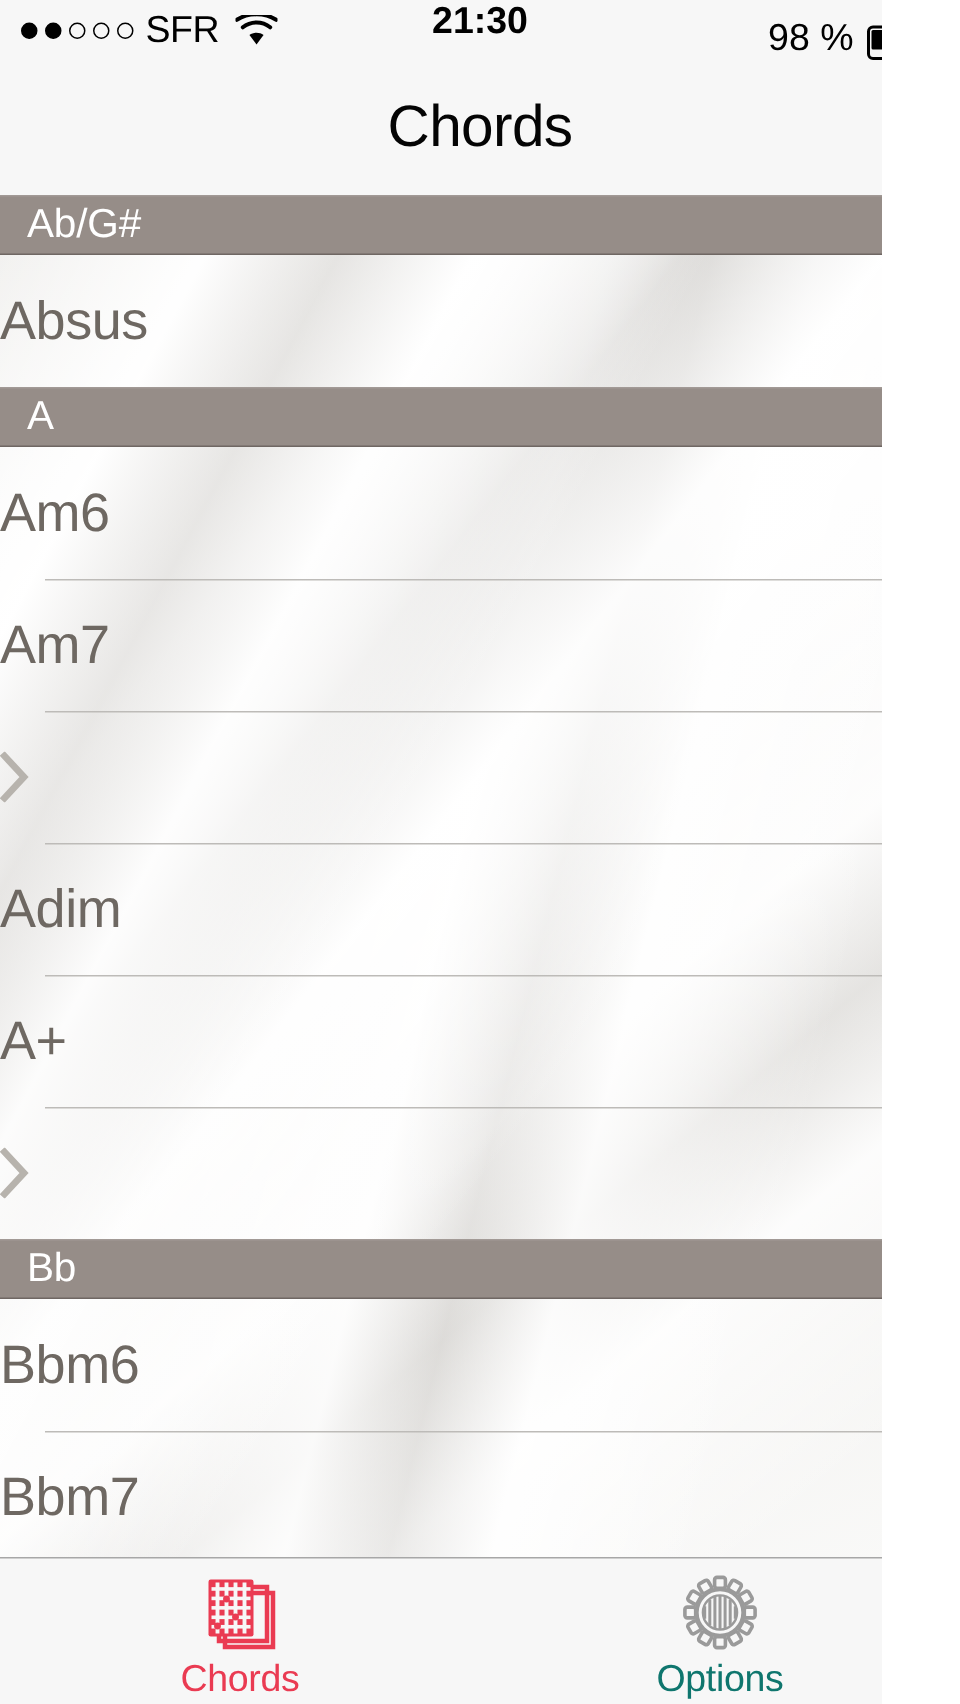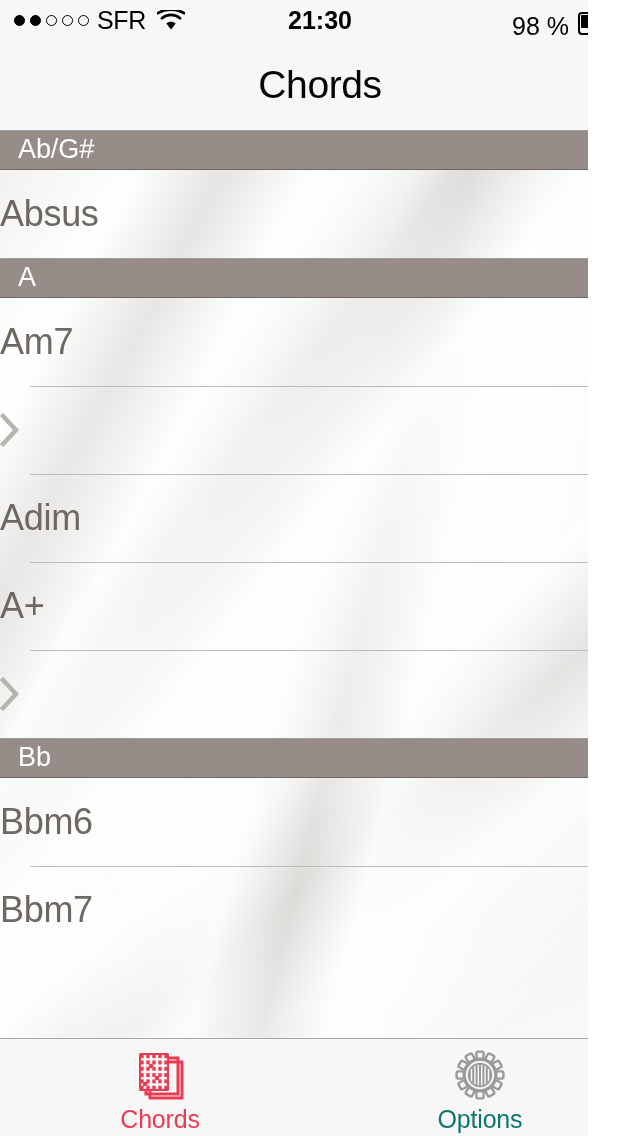--- a/index.html
+++ b/index.html
@@ -28,26 +28,26 @@
     position:absolute; left:14px; top:0; height:40px;
     display:flex; align-items:center; gap:8px;
   }
   .dots { display:flex; align-items:center; gap:5px; }
   .dot { width:11px; height:11px; border-radius:50%; border:1.6px solid #000; }
   .dot.filled { background:#000; }
   .carrier { font-size:25px; font-weight:400; color:#000; letter-spacing:-0.3px; line-height:1; }
   .wifi { width:28px; height:21px; position:relative; margin-left:3px; }
   .sb-center {
     position:absolute; left:0; width:640px; top:0; height:40px;
-    display:flex; align-items:center; justify-content:center;
+    display:flex; align-items:flex-start; justify-content:center;
   }
   .clock { font-size:25px; font-weight:700; color:#000; letter-spacing:0px; }
   .sb-right {
-    position:absolute; right:12px; top:12px; height:40px;
-    display:flex; align-items:flex-start; gap:9px;
+    position:absolute; right:12px; top:0; height:40px;
+    display:flex; align-items:flex-end; gap:9px;
   }
   .batt-pct { font-size:25px; color:#000; font-weight:400; }
   .batt { width:50px; height:23px; position:relative; }
   .batt-body {
     position:absolute; left:0; top:0; width:46px; height:23px;
     border:2.5px solid #000; border-radius:4px;
   }
   .batt-fill {
     position:absolute; left:3px; top:3px; width:37px; height:13px;
     background:#000; border-radius:1px;
@@ -185,20 +185,26 @@
           <span class="section-header-label">Ab/G#</span>
         </div>
         <div class="cell">
           <span class="cell-label">Absus</span>
           <span class="chevron"><svg viewBox="0 0 20 34" width="20" height="34">
               <path d="M3 3 L16 17 L3 31" stroke="#b7b3ad" stroke-width="4.5" fill="none" stroke-linecap="square" stroke-linejoin="miter"></path>
             </svg></span>
         </div>
         <div class="section-header">
           <span class="section-header-label">A</span>
+        </div>
+        <div class="cell">
+          <span class="cell-label">Am6</span>
+          <span class="chevron"><svg viewBox="0 0 20 34" width="20" height="34">
+              <path d="M3 3 L16 17 L3 31" stroke="#b7b3ad" stroke-width="4.5" fill="none" stroke-linecap="square" stroke-linejoin="miter"></path>
+            </svg></span>
         </div>
         <div class="cell">
           <span class="cell-label">Am7</span>
           <span class="chevron"><svg viewBox="0 0 20 34" width="20" height="34">
               <path d="M3 3 L16 17 L3 31" stroke="#b7b3ad" stroke-width="4.5" fill="none" stroke-linecap="square" stroke-linejoin="miter"></path>
             </svg></span>
         </div>
         <div class="cell">
           <span class="chevron"><svg viewBox="0 0 20 34" width="20" height="34">
               <path d="M3 3 L16 17 L3 31" stroke="#b7b3ad" stroke-width="4.5" fill="none" stroke-linecap="square" stroke-linejoin="miter"></path>

